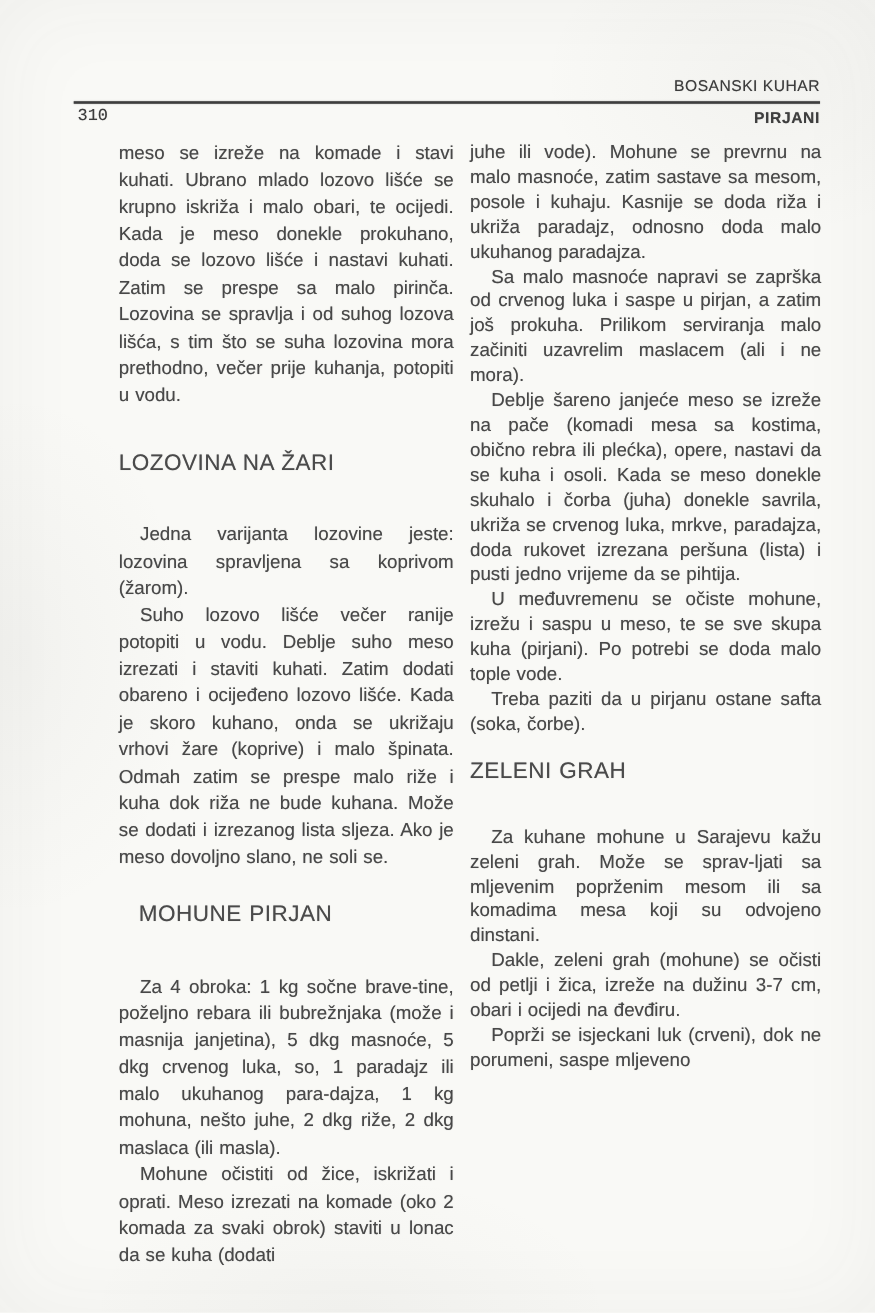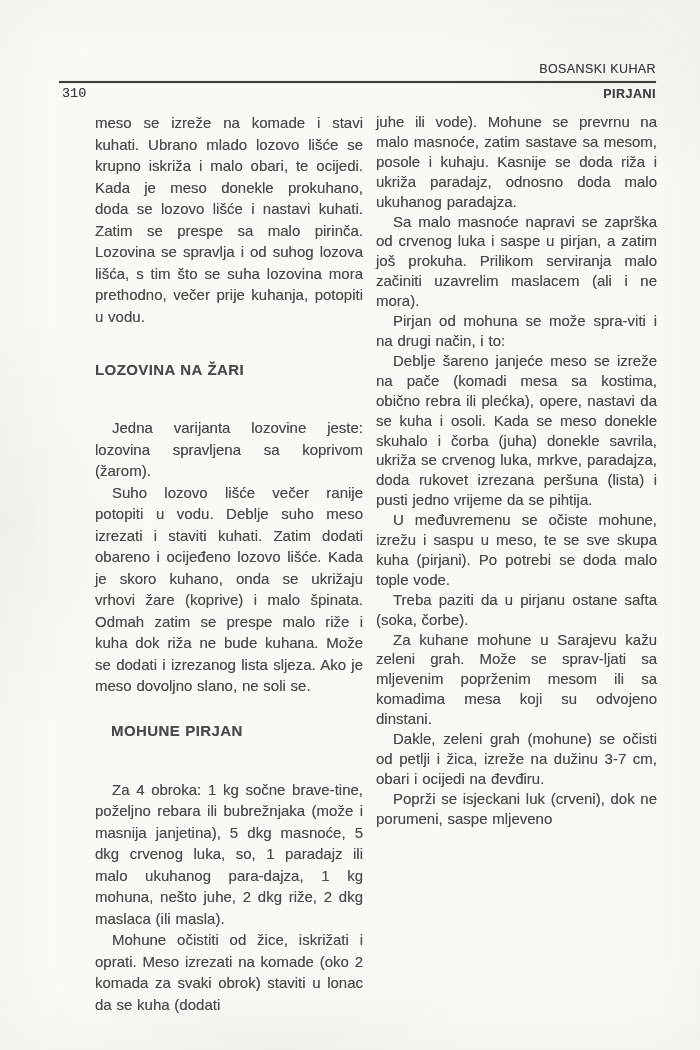--- a/index.html
+++ b/index.html
@@ -72,22 +72,22 @@
     font-size: 15px;
     word-spacing: 0.6px;
     color: #484848;
     text-shadow: 0 0 0.6px rgba(70,70,70,0.5);
   }
   .col-left  { width: 268px; line-height: 21.5px; }
   .col-right { width: 281px; line-height: 19.9px; }
   .col p { margin: 0; }
   .col p.indent { text-indent: 17px; }
   .col h2 {
-    font-size: 15px;
-    font-weight: 700;
+    font-size: 18px;
+    font-weight: 400;
     letter-spacing: 0.4px;
     line-height: 20px;
     margin: 0;
     text-align: left;
     color: #4a4a4a;
   }
   .col-left h2.heading-lozovina { margin: 33px 0 37px; }
   .col-left h2.heading-mohune   { margin: 24px 16px 38px; }
   .col-right h2.heading-zeleni  { margin: 16px 0 34px; }
 </style>
@@ -112,23 +112,23 @@
       <p class="indent">Jedna varijanta lozovine jeste: lozovina spravljena sa koprivom (žarom).</p>
       <p class="indent">Suho lozovo lišće večer ranije potopiti u vodu. Deblje suho meso izrezati i staviti kuhati. Zatim dodati obareno i ocijeđeno lozovo lišće. Kada je skoro kuhano, onda se ukrižaju vrhovi žare (koprive) i malo špinata. Odmah zatim se prespe malo riže i kuha dok riža ne bude kuhana. Može se dodati i izrezanog lista sljeza. Ako je meso dovoljno slano, ne soli se.</p>
       <h2 class="heading-mohune">MOHUNE PIRJAN</h2>
       <p class="indent">Za 4 obroka: 1 kg sočne brave-tine, poželjno rebara ili bubrežnjaka (može i masnija janjetina), 5 dkg masnoće, 5 dkg crvenog luka, so, 1 paradajz ili malo ukuhanog para-dajza, 1 kg mohuna, nešto juhe, 2 dkg riže, 2 dkg maslaca (ili masla).</p>
       <p class="indent">Mohune očistiti od žice, iskrižati i oprati. Meso izrezati na komade (oko 2 komada za svaki obrok) staviti u lonac da se kuha (dodati</p>
     </div>
 
     <div class="col col-right">
       <p>juhe ili vode). Mohune se prevrnu na malo masnoće, zatim sastave sa mesom, posole i kuhaju. Kasnije se doda riža i ukriža paradajz, odnosno doda malo ukuhanog paradajza.</p>
       <p class="indent">Sa malo masnoće napravi se zaprška od crvenog luka i saspe u pirjan, a zatim još prokuha. Prilikom serviranja malo začiniti uzavrelim maslacem (ali i ne mora).</p>
-      <p class="indent">Pirjan od mohuna se može spra-viti i na drugi način, i to:</p>
       <p class="indent">Deblje šareno janjeće meso se izreže na pače (komadi mesa sa kostima, obično rebra ili plećka), opere, nastavi da se kuha i osoli. Kada se meso donekle skuhalo i čorba (juha) donekle savrila, ukriža se crvenog luka, mrkve, paradajza, doda rukovet izrezana peršuna (lista) i pusti jedno vrijeme da se pihtija.</p>
       <p class="indent">U međuvremenu se očiste mohune, izrežu i saspu u meso, te se sve skupa kuha (pirjani). Po potrebi se doda malo tople vode.</p>
       <p class="indent">Treba paziti da u pirjanu ostane safta (soka, čorbe).</p>
+      <h2 class="heading-zeleni">ZELENI GRAH</h2>
       <p class="indent">Za kuhane mohune u Sarajevu kažu zeleni grah. Može se sprav-ljati sa mljevenim poprženim mesom ili sa komadima mesa koji su odvojeno dinstani.</p>
       <p class="indent">Dakle, zeleni grah (mohune) se očisti od petlji i žica, izreže na dužinu 3-7 cm, obari i ocijedi na đevđiru.</p>
       <p class="indent">Poprži se isjeckani luk (crveni), dok ne porumeni, saspe mljeveno</p>
     </div>
 
   </div>
 </div>
 
 </body></html>

